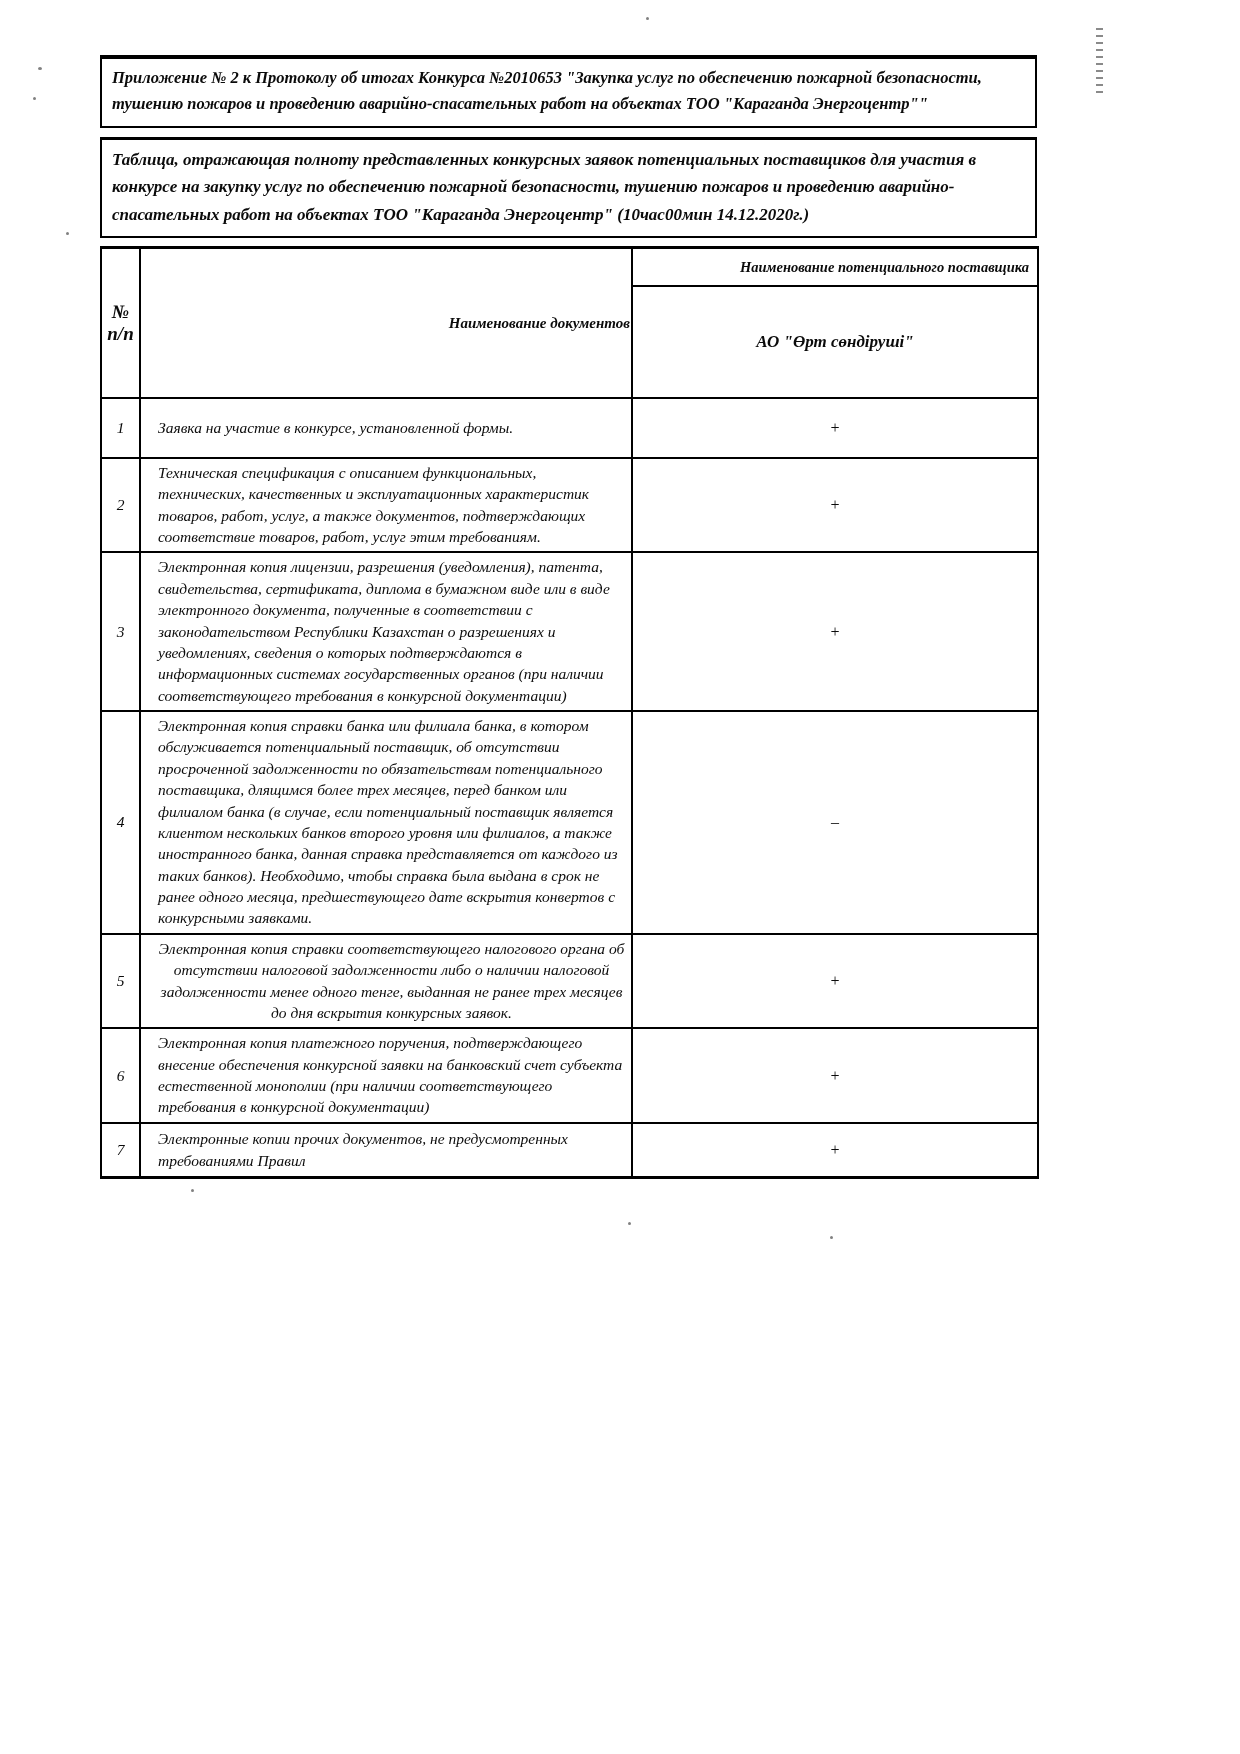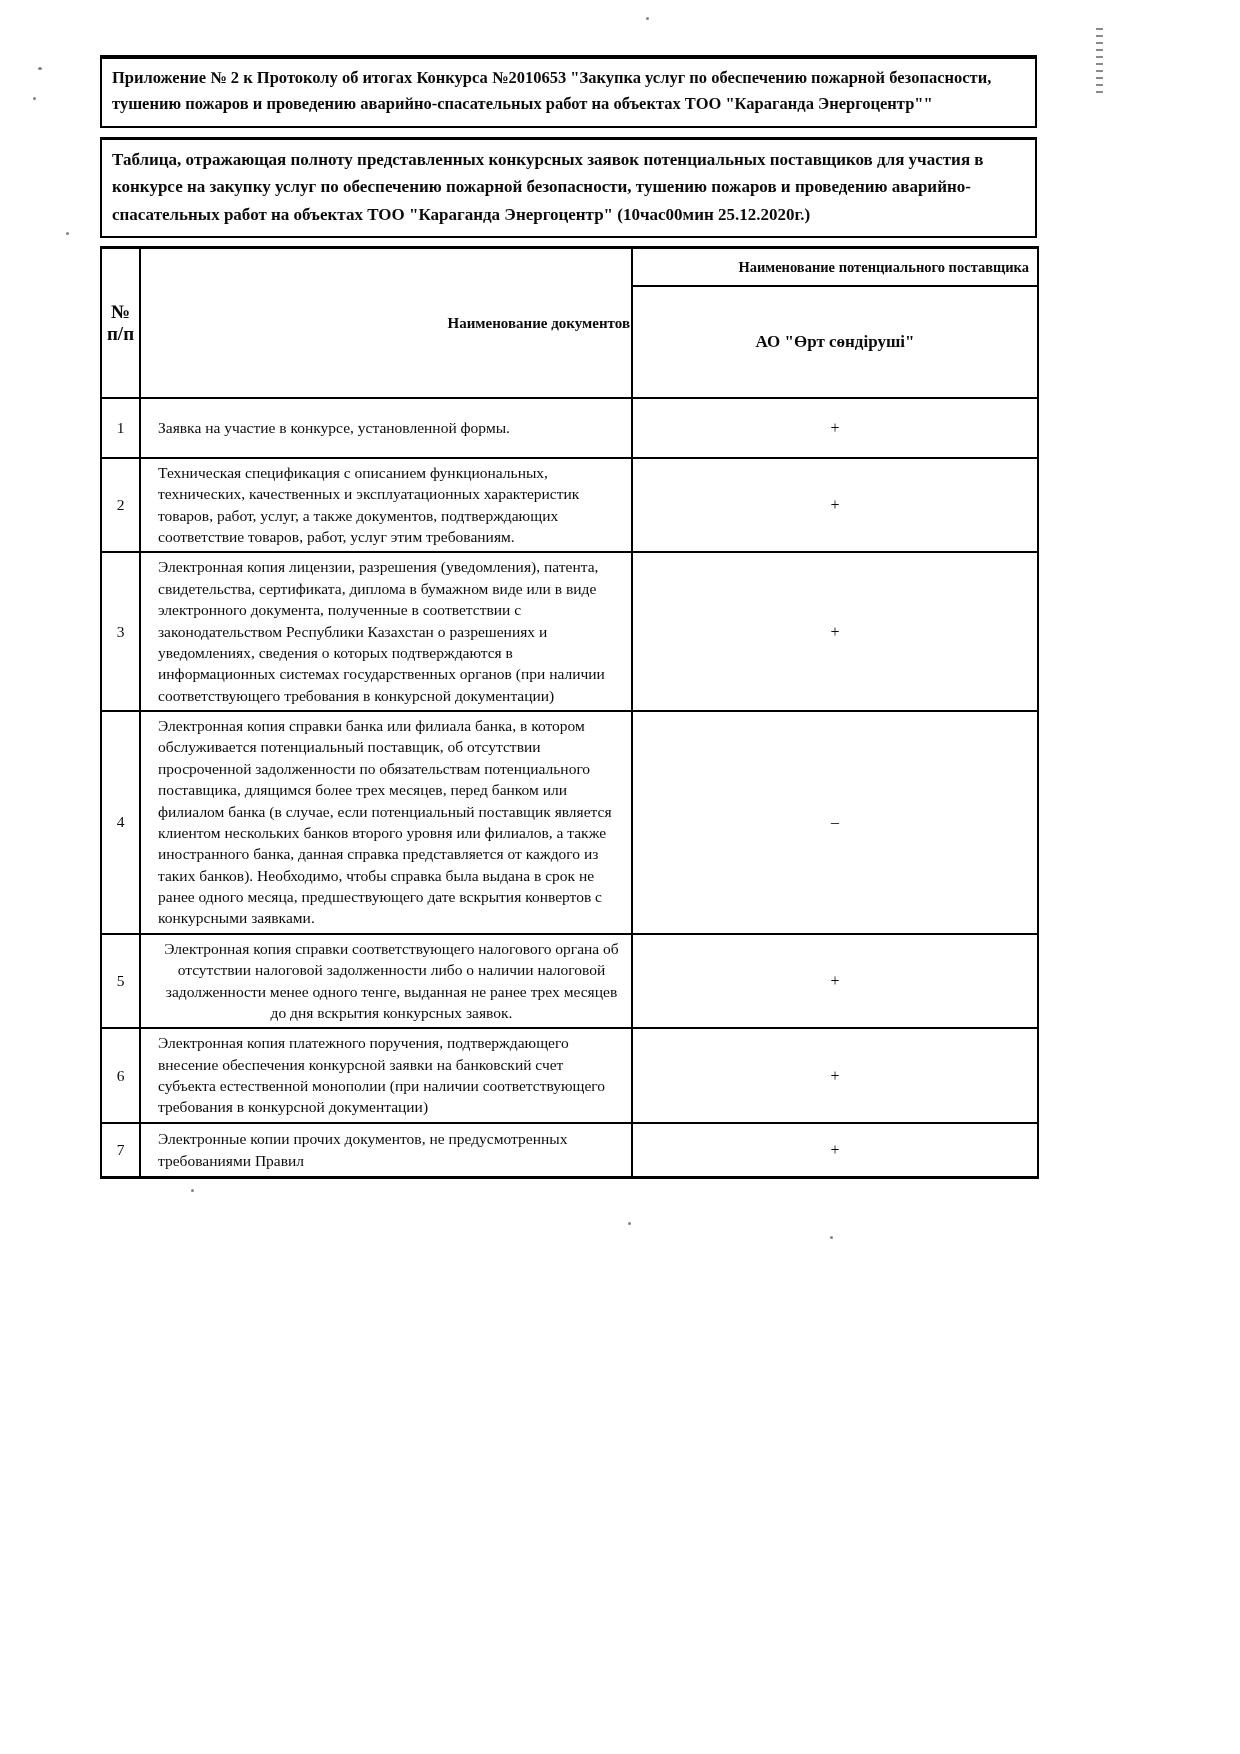--- a/index.html
+++ b/index.html
@@ -4,21 +4,21 @@
 <style>
   html,body{margin:0;padding:0;}
   body{
     width:1240px;height:1754px;
     background:#ffffff;
     font-family:"Liberation Serif","DejaVu Serif",serif;
     color:#0b0b0b;
     position:relative;
     -webkit-font-smoothing:antialiased;
   }
-  .page{position:relative;width:1240px;height:1456px;overflow:hidden;}
+  .page{position:relative;width:1240px;height:1456px;overflow:hidden;font-style:italic;}
   .content{position:absolute;left:100px;top:55px;width:937px;}
 
   
   .box{border:2px solid #000;padding:6px 10px 8px 10px;box-sizing:border-box;}
   .box p{margin:0;font-weight:bold;}
   .box1{border-top-width:4px;}
   .box1 p{font-size:16.5px;line-height:1.6;}
   .box2{margin-top:9px;border-top-width:3px;}
   .box2 p{font-size:17px;line-height:1.62;}
 
@@ -76,21 +76,21 @@
 
 <div class="page">
 
   <div class="content">
 
     <div class="box box1">
       <p>Приложение № 2 к Протоколу об итогах Конкурса №2010653 "Закупка услуг по обеспечению пожарной безопасности, тушению пожаров и проведению аварийно-спасательных работ на объектах ТОО "Караганда Энергоцентр""</p>
     </div>
 
     <div class="box box2">
-      <p>Таблица, отражающая полноту представленных конкурсных заявок потенциальных поставщиков для участия в конкурсе на закупку услуг по обеспечению пожарной безопасности, тушению пожаров и проведению аварийно-спасательных работ на объектах ТОО "Караганда Энергоцентр" (10час00мин 25.12.2020г.)</p>
+      <p>Таблица, отражающая полноту представленных конкурсных заявок потенциальных поставщиков для участия в конкурсе на закупку услуг по обеспечению пожарной безопасности, тушению пожаров и проведению аварийно-спасательных работ на объектах ТОО "Караганда Энергоцентр" (10час00мин 14.12.2020г.)</p>
     </div>
 
     <table class="main">
       <colgroup>
         <col style="width:39px">
           <col style="width:492px">
           <col style="width:406px">
       </colgroup>
       <thead>
         <tr>

